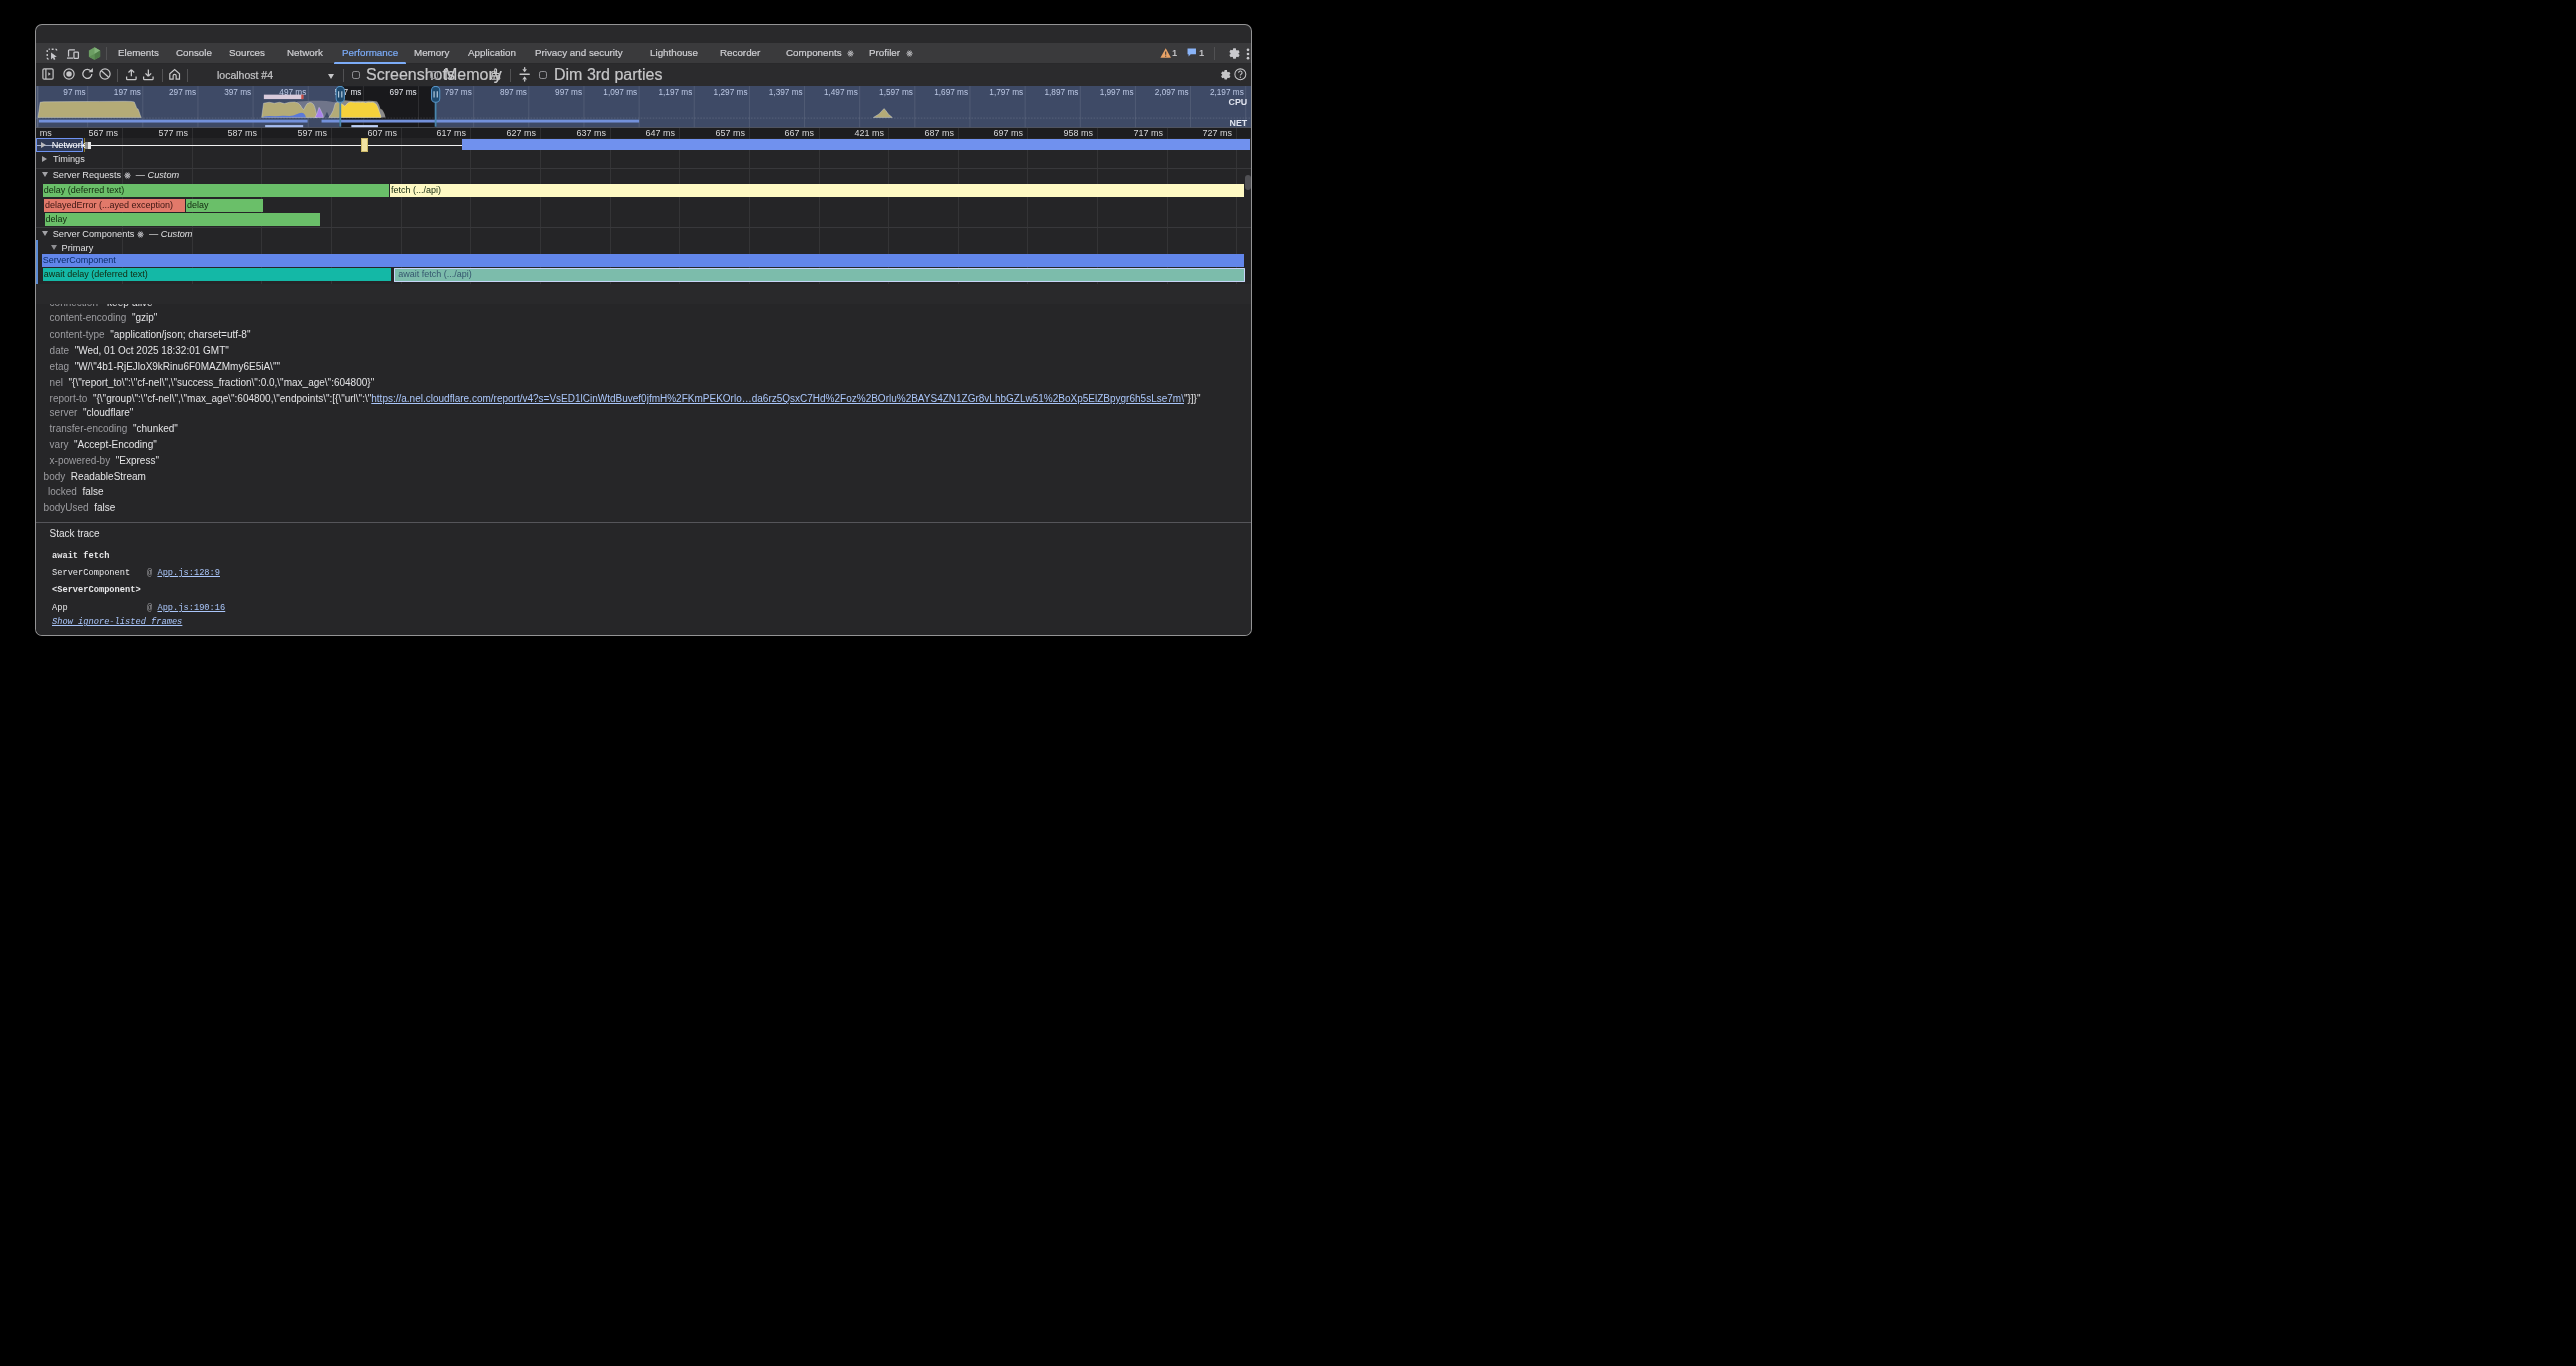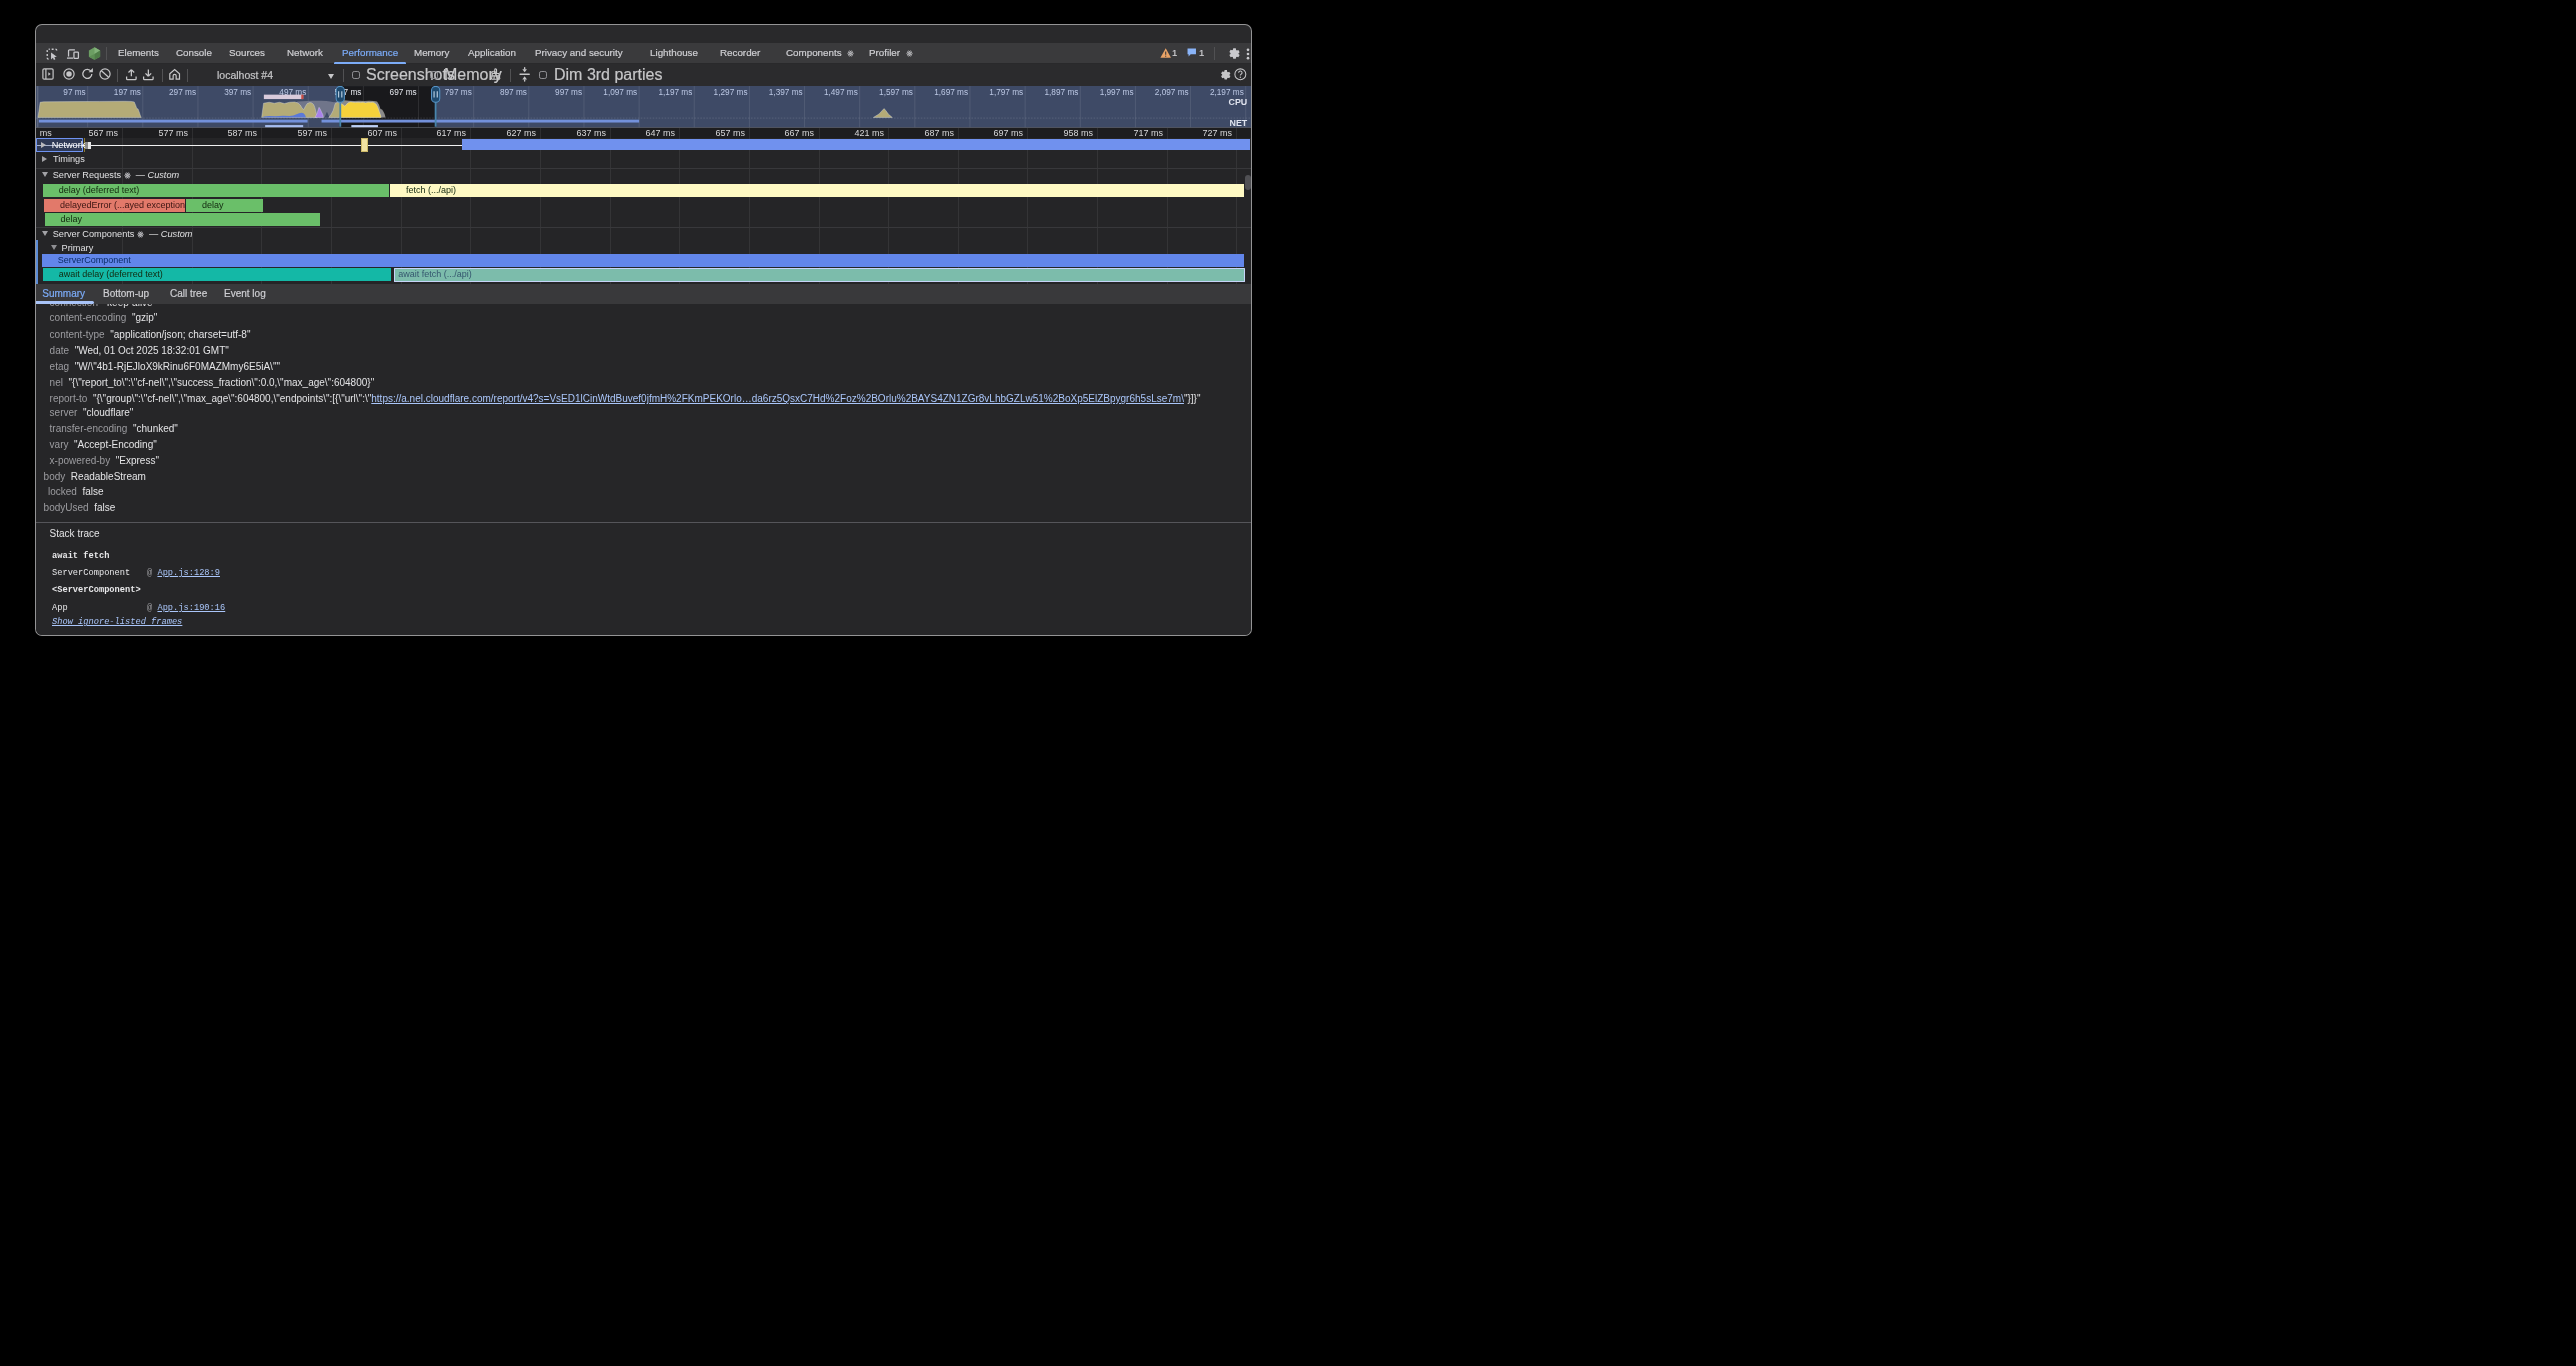--- a/index.html
+++ b/index.html
@@ -21,21 +21,21 @@
 #overview{position:absolute;left:0;top:61px;width:100%;height:42px;background:#3e4a66}
 
 #ruler{position:absolute;left:0;top:103px;width:100%;height:10px;background:#1d1d1f}
 .rlab{position:absolute;top:0;height:10px;line-height:10.8px;font-size:9px;color:#d8d8da;transform:translateX(-100%);white-space:nowrap}
 
 #flame{position:absolute;left:0;top:113px;width:100%;height:146px;background:#252527;overflow:hidden}
 .grid{position:absolute;top:0;width:0.6px;height:146px;background:rgba(255,255,255,.07)}
 .trklab{position:absolute;font-size:9.2px;color:#e0e0e2;white-space:nowrap}
 .tri-r{display:inline-block;width:0;height:0;border-left:5px solid #a2a2a6;border-top:3.2px solid transparent;border-bottom:3.2px solid transparent;margin-right:5.7px}
 .tri-d{display:inline-block;width:0;height:0;border-top:5px solid #a2a2a6;border-left:3.2px solid transparent;border-right:3.2px solid transparent;margin-right:5px;vertical-align:0.6px}
-.bar{position:absolute;height:13.3px;line-height:13.3px;font-size:9px;white-space:nowrap;overflow:hidden;padding-left:16px;color:#12290f}
+.bar{position:absolute;height:13.3px;line-height:13.3px;font-size:9px;white-space:nowrap;overflow:hidden;padding-left:1px;color:#12290f}
 .hsep{position:absolute;width:100%;height:0.6px;background:#38383b}
 
 #tabstrip{position:absolute;left:0;top:259px;width:100%;height:19.6px;background:#39393b}
 .btab{position:absolute;top:0;height:19.6px;line-height:19px;font-size:10px;color:#cfcfd3;white-space:nowrap;-webkit-text-stroke:0.2px currentColor}
 
 #details{position:absolute;left:0;top:279px;width:100%;height:333px;background:#262628;overflow:hidden}
 .row{position:absolute;height:16px;line-height:16px;font-size:10px;white-space:nowrap}
 .k{color:#9c9ca0}.v{color:#e4e4e6}
 .mono{font-family:"Liberation Mono",monospace;font-size:8.7px;color:#e8e8ea}
 .lnk{color:#aac6fa;text-decoration:underline}
@@ -363,27 +363,20 @@
           <ellipse cx="12" cy="12" rx="10.5" ry="4.2" transform="rotate(60 12 12)"></ellipse>
           <ellipse cx="12" cy="12" rx="10.5" ry="4.2" transform="rotate(120 12 12)"></ellipse>
           <circle cx="12" cy="12" r="1.8" fill="#c9c9cd"></circle>
         </svg>&nbsp; — <i>Custom</i></div>
 <div class="trklab" style="left:14.6px;top:105px"><span class="tri-d" style="border-top-color:#8f8f93"></span>Primary</div>
 <div class="abs" style="left:0px;top:102px;width:1.6px;height:45px;background:#5b8cd6"></div>
 <div class="bar" style="left:5.7px;top:116px;width:1202px;height:12.7px;line-height:12.7px;background:#6286ea;color:#0b2d68">ServerComponent</div>
 <div class="bar" style="left:6.7px;top:130px;width:348px;height:12.7px;line-height:12.7px;background:#14b8a6">await delay (deferred text)</div>
 <div class="abs" style="left:358px;top:130px;width:851px;height:14px;background:#7cbcab;border:1.3px solid #c6d4f8;border-radius:0.6px;font-size:9px;line-height:11.4px;padding-left:3.2px;color:#35576e">await fetch (.../api)</div>
 </div>
-  <div id="tabstrip">
-    <div class="btab" style="left:6.3px;color:#7cacf8">Summary</div>
-    <div class="abs" style="left:0px;top:17.4px;width:58px;height:2.2px;background:#a8c3f7;border-radius:0 2.5px 2.5px 0"></div>
-    <div class="btab" style="left:67px">Bottom-up</div>
-    <div class="btab" style="left:134px">Call tree</div>
-    <div class="btab" style="left:188px">Event log</div>
-  </div>
   <div id="details">
     <div class="row" style="left:13.6px;top:-9.5px"><span class="k">connection</span>&nbsp;&nbsp;<span class="v">"keep-alive"</span></div>
     <div class="row" style="left:13.6px;top:6.3px"><span class="k">content-encoding</span>&nbsp;&nbsp;<span class="v">"gzip"</span></div>
     <div class="row" style="left:13.6px;top:23px"><span class="k">content-type</span>&nbsp;&nbsp;<span class="v">"application/json; charset=utf-8"</span></div>
     <div class="row" style="left:13.6px;top:39px"><span class="k">date</span>&nbsp;&nbsp;<span class="v">"Wed, 01 Oct 2025 18:32:01 GMT"</span></div>
     <div class="row" style="left:13.6px;top:55px"><span class="k">etag</span>&nbsp;&nbsp;<span class="v">"W/\"4b1-RjEJloX9kRinu6F0MAZMmy6E5iA\""</span></div>
     <div class="row" style="left:13.6px;top:71px"><span class="k">nel</span>&nbsp;&nbsp;<span class="v">"{\"report_to\":\"cf-nel\",\"success_fraction\":0.0,\"max_age\":604800}"</span></div>
     <div class="row" style="left:13.6px;top:87px"><span class="k">report-to</span>&nbsp;&nbsp;<span class="v">"{\"group\":\"cf-nel\",\"max_age\":604800,\"endpoints\":[{\"url\":\"<span class="lnk">https://a.nel.cloudflare.com/report/v4?s=VsED1lCinWtdBuvef0jfmH%2FKmPEKOrlo…da6rz5QsxC7Hd%2Foz%2BOrlu%2BAYS4ZN1ZGr8vLhbGZLw51%2BoXp5ElZBpygr6h5sLse7m\</span>"}]}"</span></div>
     <div class="row" style="left:13.6px;top:101px"><span class="k">server</span>&nbsp;&nbsp;<span class="v">"cloudflare"</span></div>
     <div class="row" style="left:13.6px;top:117px"><span class="k">transfer-encoding</span>&nbsp;&nbsp;<span class="v">"chunked"</span></div>

